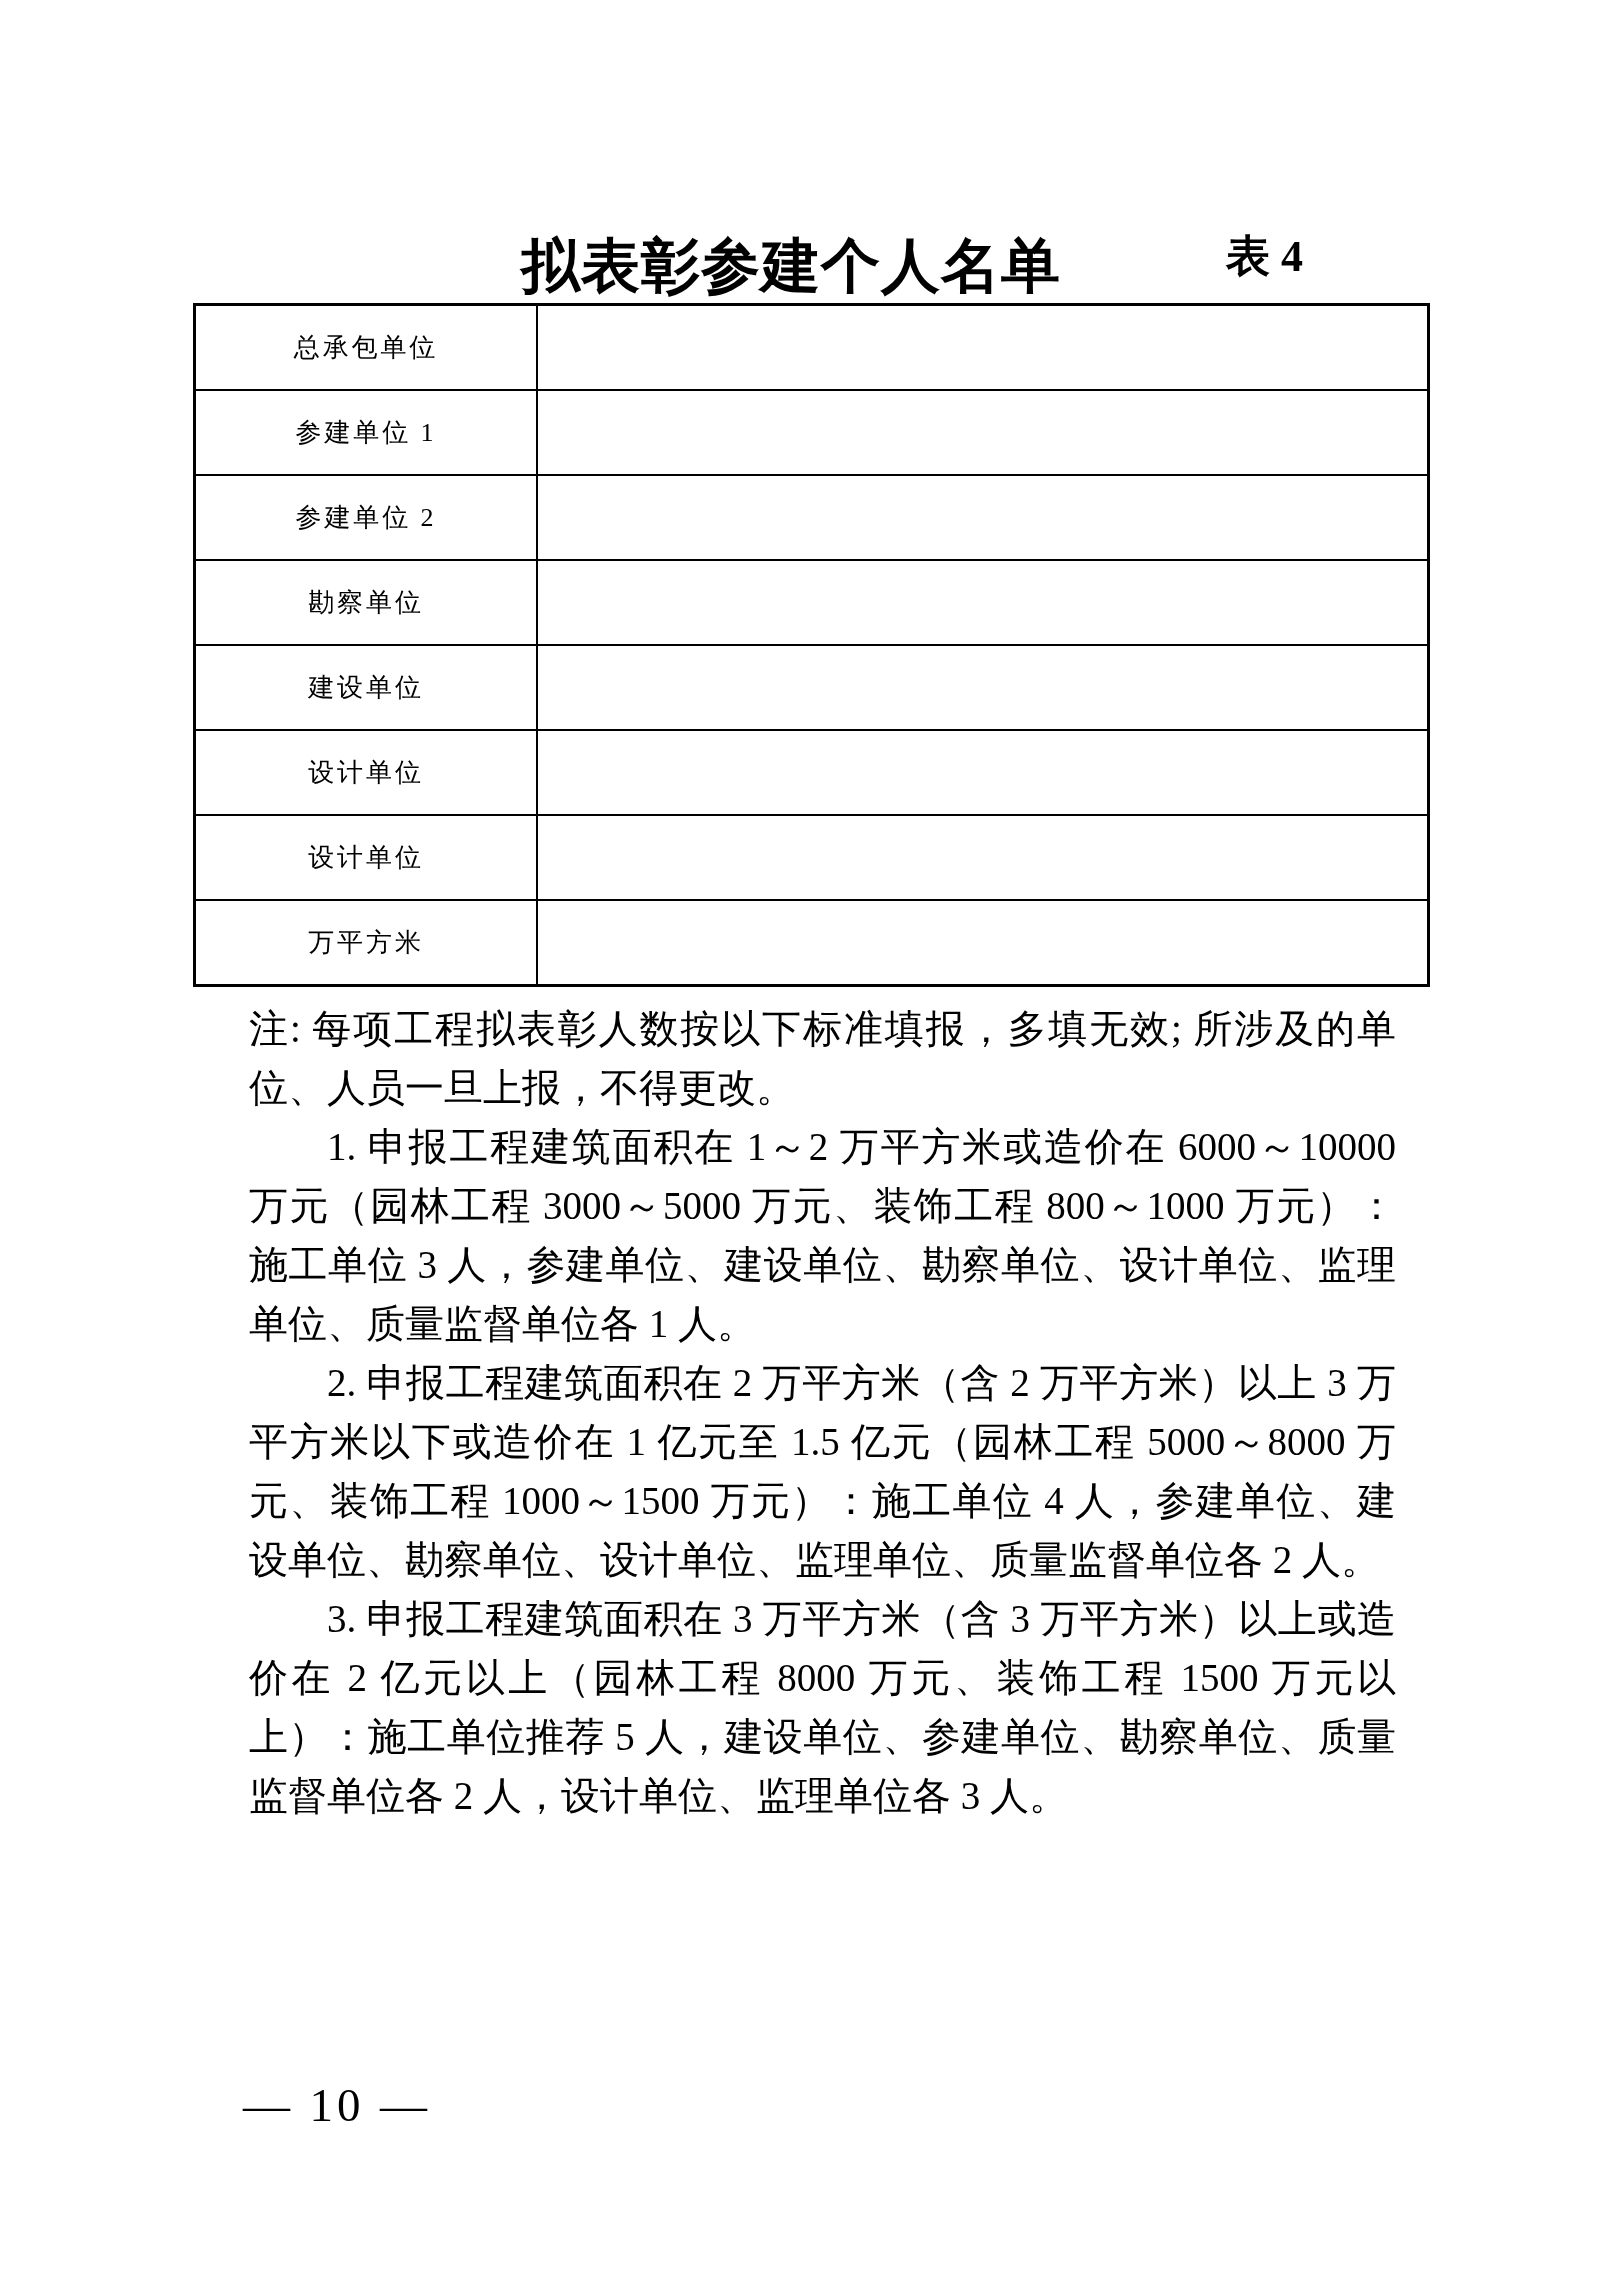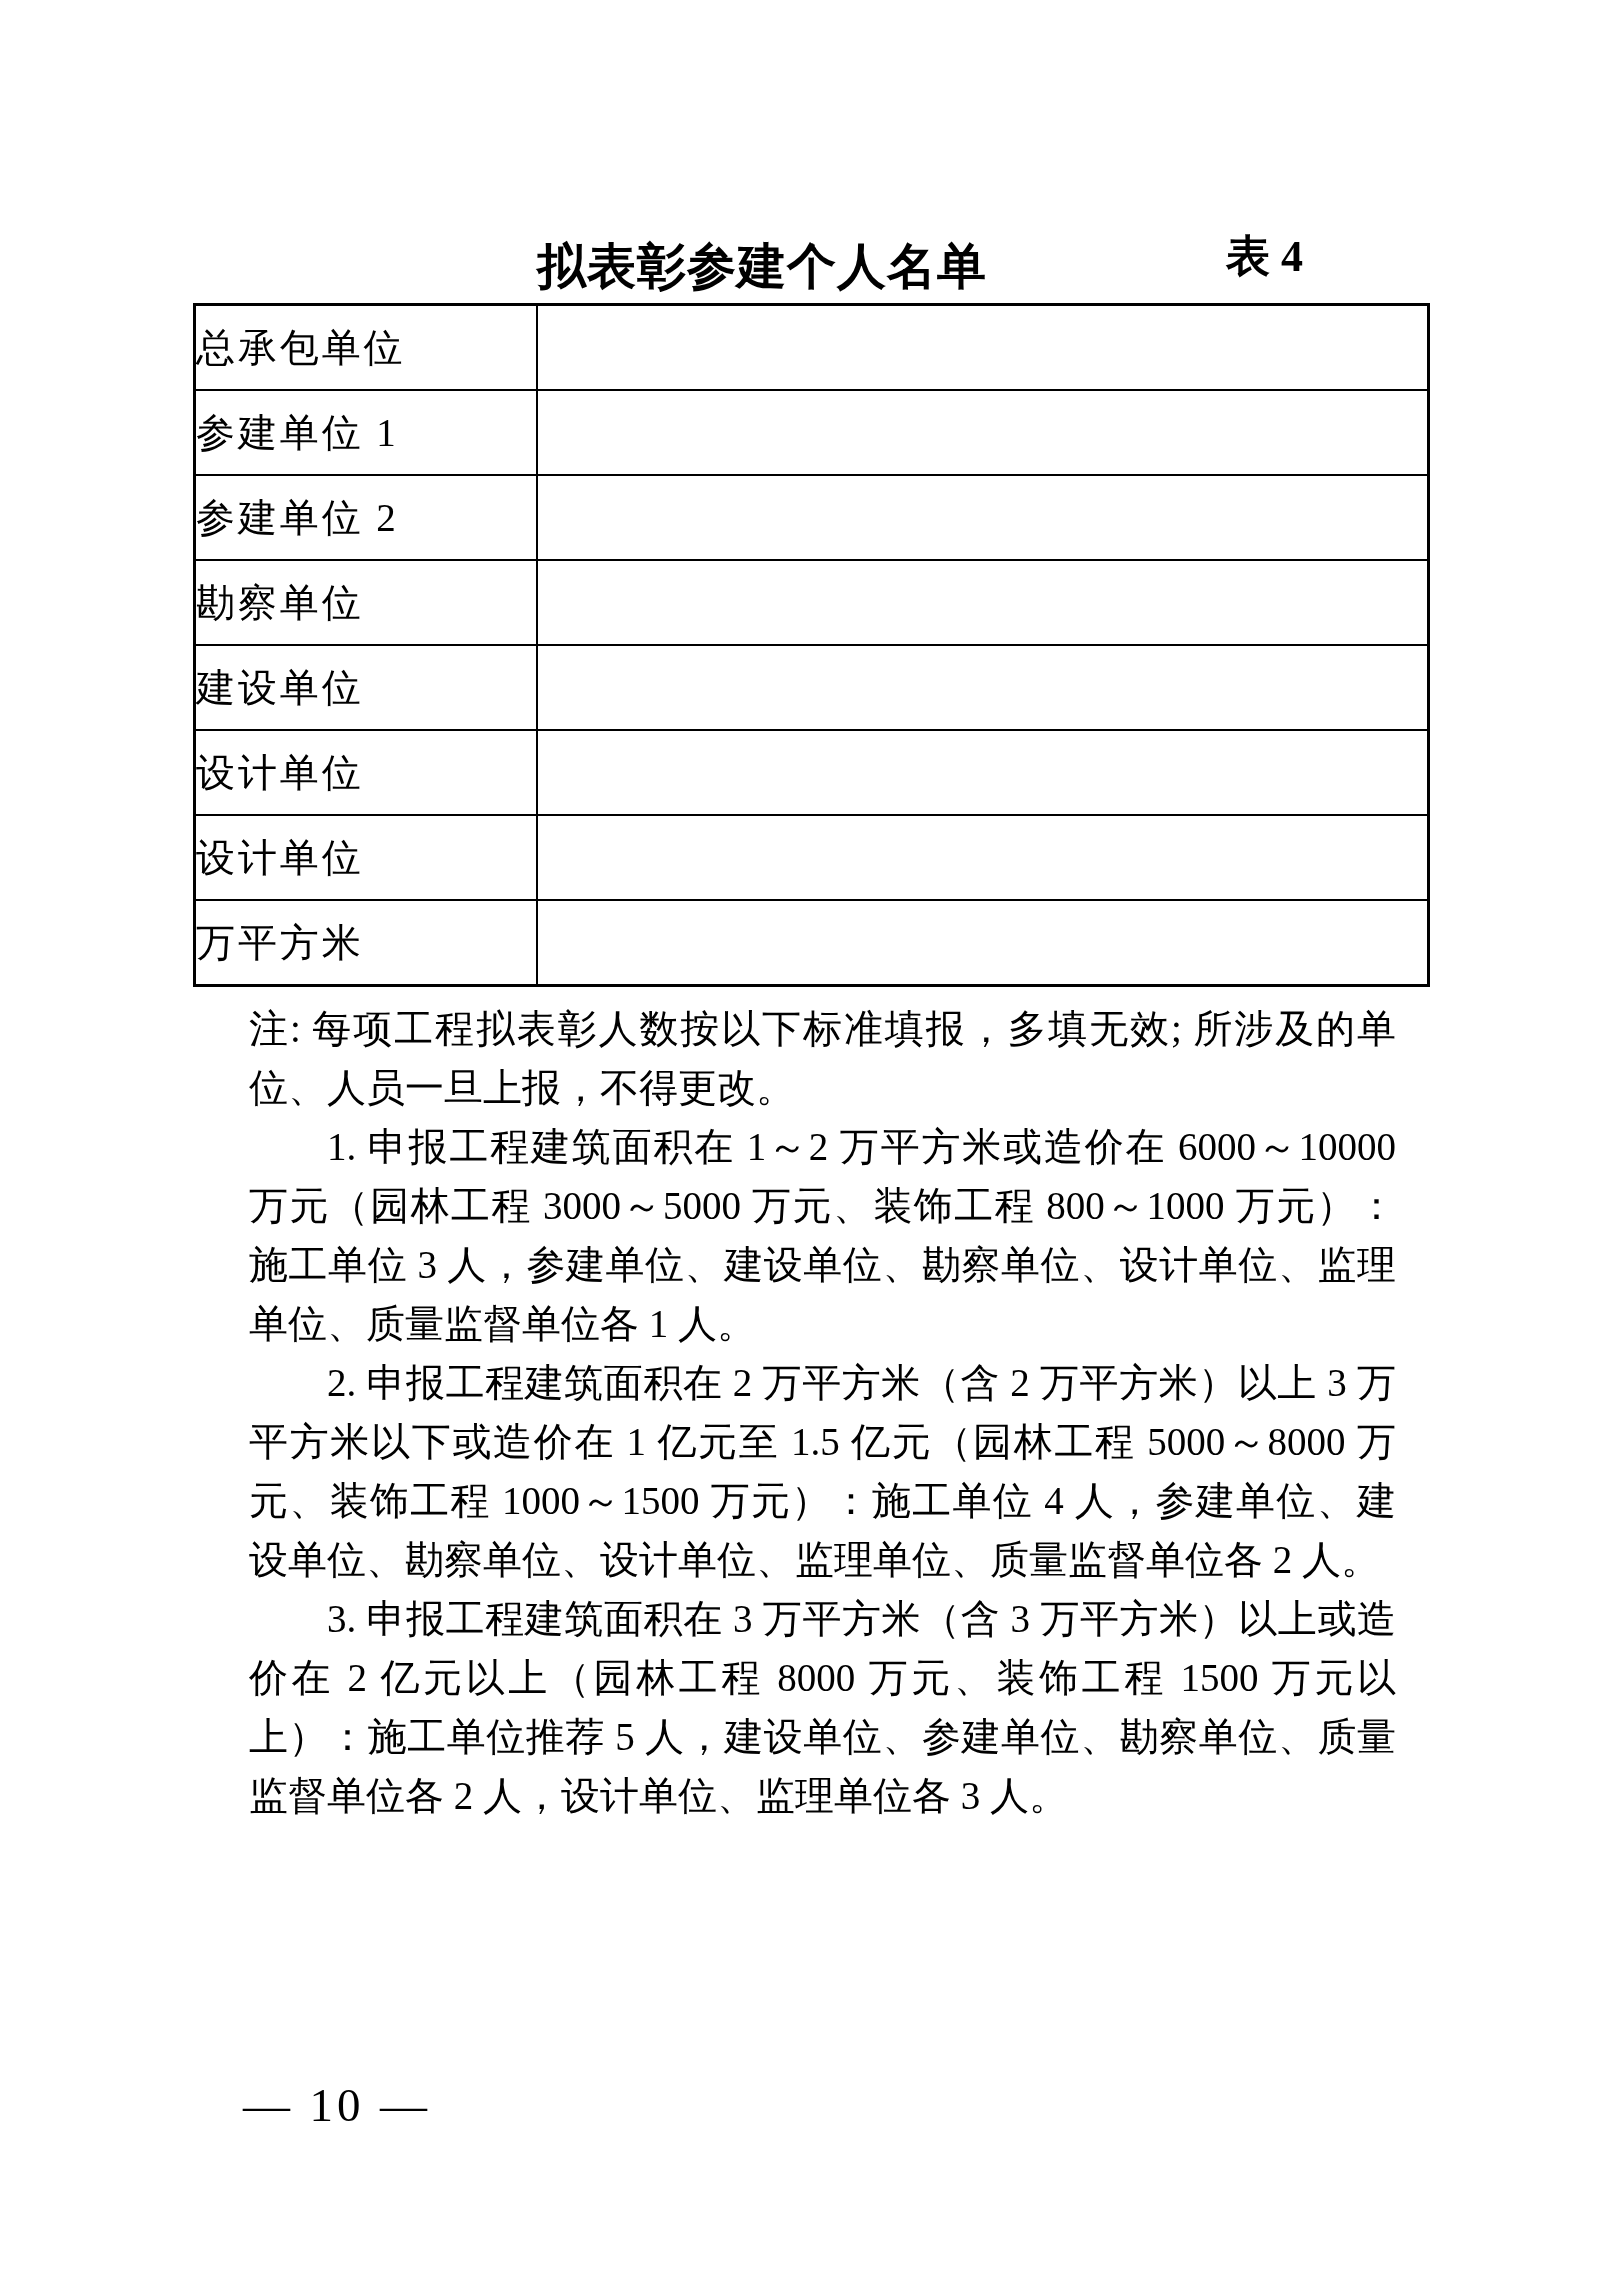--- a/index.html
+++ b/index.html
@@ -7,25 +7,25 @@
     position: relative;
     width: 1621px;
     height: 2293px;
     margin: 0 auto;
     background: #ffffff;
     color: #000000;
     overflow: hidden;
   }
   .doc-title {
     position: absolute;
-    left: 537px;
+    left: 521px;
     top: 239px;
     font-family: "Liberation Sans", "DejaVu Sans", sans-serif;
     font-weight: bold;
-    font-size: 49px;
+    font-size: 59px;
     line-height: 55px;
     letter-spacing: 1px;
     white-space: nowrap;
   }
   .table-caption {
     position: absolute;
     left: 1226px;
     top: 232px;
     font-family: Liberation Serif, serif;
     font-weight: bold;
@@ -42,24 +42,24 @@
     table-layout: fixed;
     border: 3.9px solid #000;
   }
   table.award-table td {
     border: 2.9px solid #000;
     height: 83px;
     padding: 0;
   }
   td.label-cell {
     width: 340px;
-    text-align: left;
+    text-align: center;
     vertical-align: middle;
     font-family: "Liberation Serif", "DejaVu Serif", serif;
-    font-size: 39px;
+    font-size: 26px;
     letter-spacing: 2.9px;
     white-space: nowrap;
   }
   td.value-cell { background: #fff; }
   .notes {
     position: absolute;
     left: 249px;
     top: 999px;
     width: 1147px;
     font-family: "Liberation Serif", "DejaVu Serif", serif;

